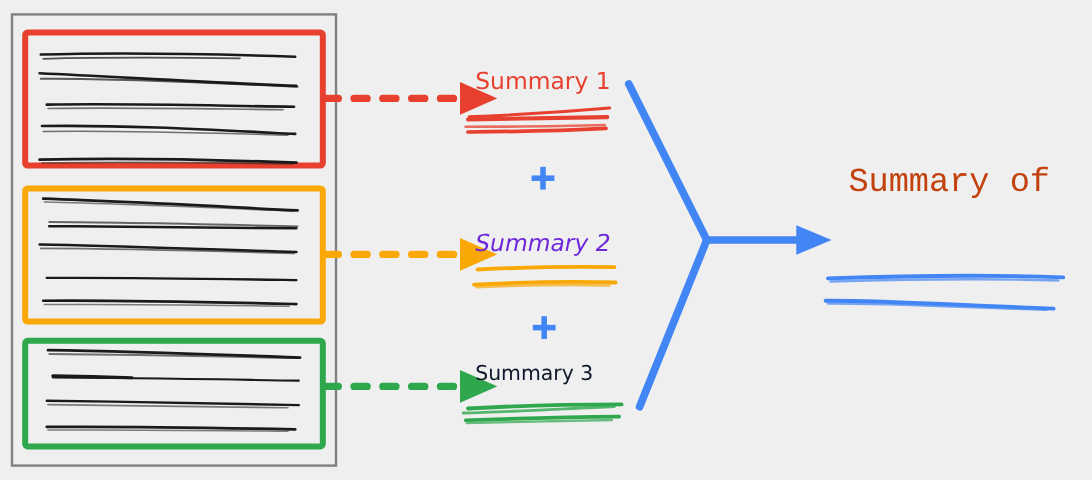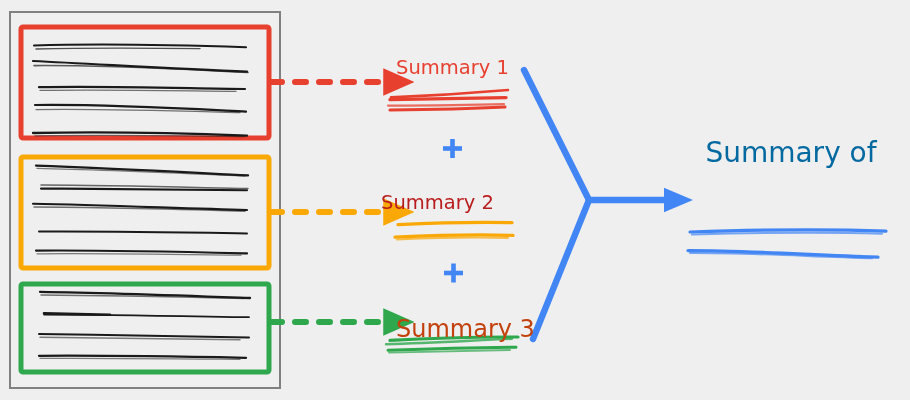--- a/index.html
+++ b/index.html
@@ -28,29 +28,30 @@
   }
   .lbl {
     position: absolute;
     font-family: "DejaVu Sans", "Liberation Sans", sans-serif;
     white-space: nowrap;
     line-height: 1.12;
     text-align: center;
     -webkit-font-smoothing: antialiased;
   }
   #summary-1-label { left: 396px; top: 57px; font-size: 19.5px; color: #e8402f; }
-  #summary-2-label { left: 381px; top: 192px; font-size: 19.5px; color: #b91c1c; }
-  #summary-3-label { left: 396px; top: 303px; font-size: 24px; color: #c2410c; margin-top: 13px; }
+  #summary-2-label { left: 396px; top: 192px; font-size: 19.5px; color: #6d28d9; font-style: italic; }
+  #summary-3-label { left: 396px; top: 303px; font-size: 17px; color: #0f172a; }
   #final-title {
     left: 700px; top: 137px;
     font-size: 28px;
-    color: #0369a1;
+    color: #c2410c;
     text-align: center;
     width: 182px;
     white-space: normal;
+    font-family: Liberation Mono, monospace;
   }
 </style>
 </head>
 <body>
 
 <div id="stage">
 
   <svg id="canvas" viewBox="0 0 910 400" xmlns="http://www.w3.org/2000/svg">
 
     <defs>

